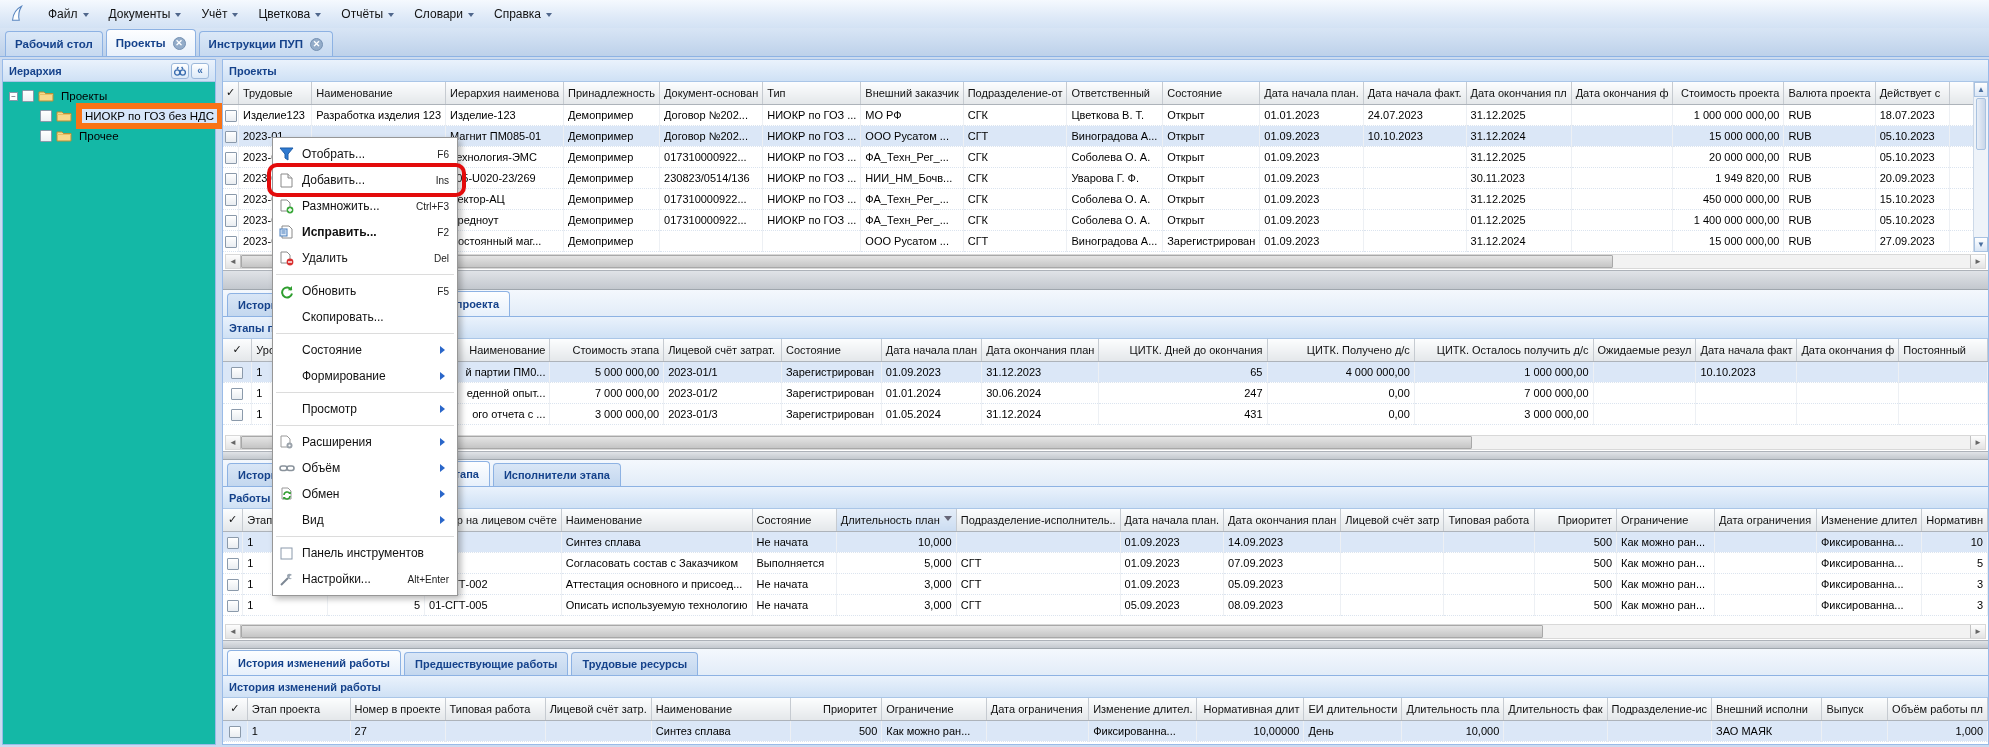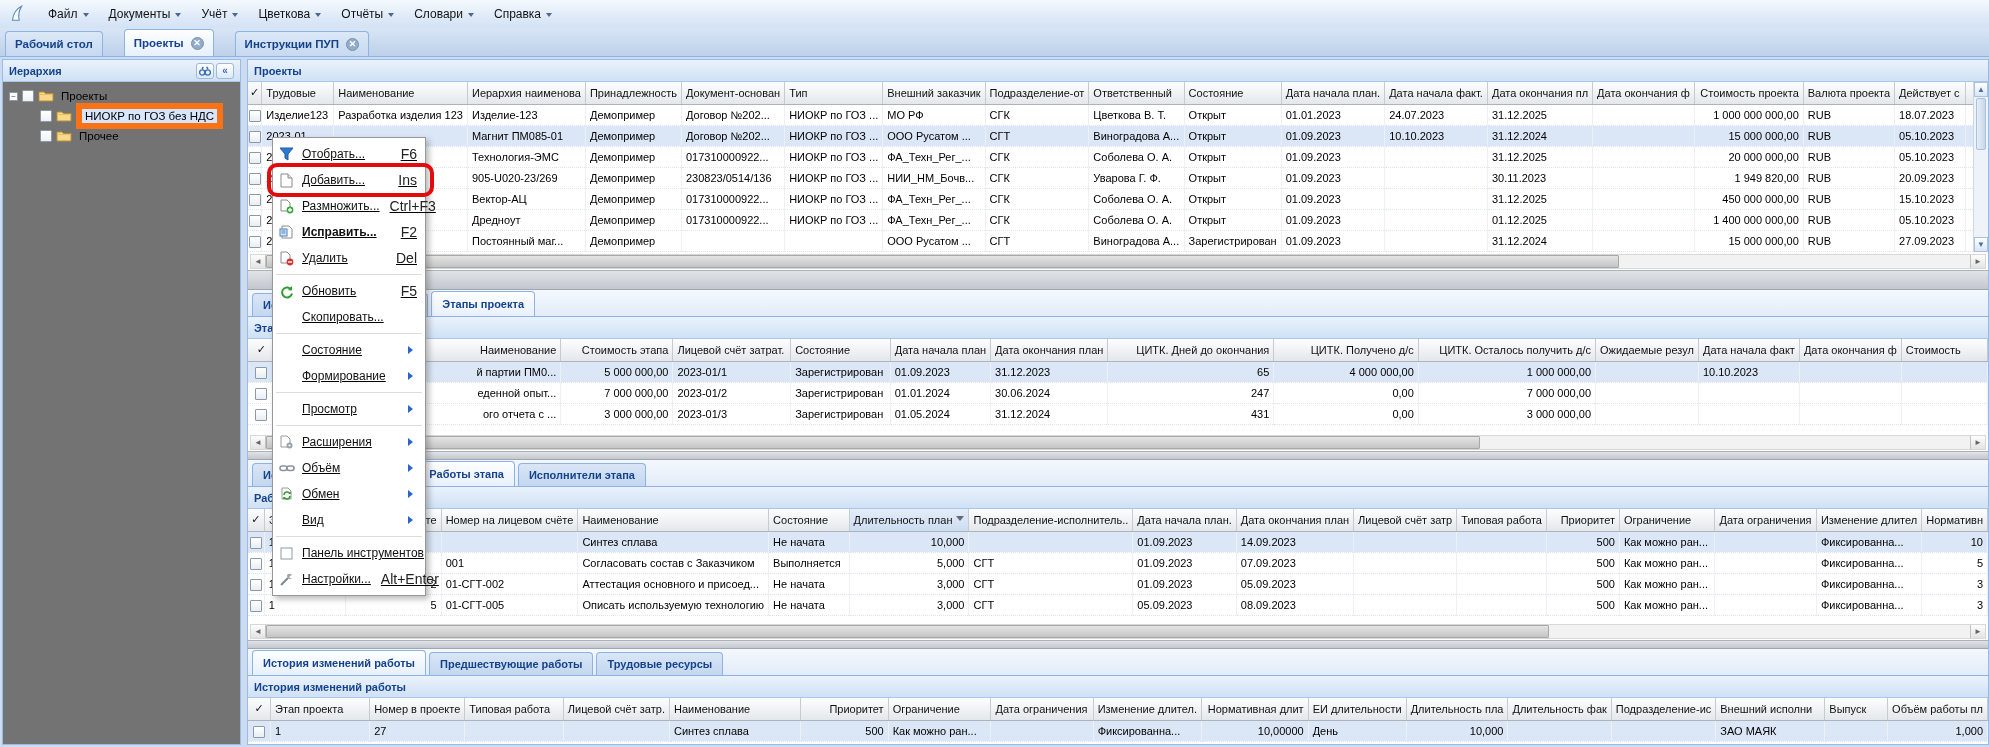--- a/index.html
+++ b/index.html
@@ -13,21 +13,21 @@
   .caret { width:0; height:0; border:3px solid transparent; border-top:4px solid #50678c; margin-top:4px; }
 
   
   .tabbar { height:29px; background:linear-gradient(#d8e5f5,#bdd1ea); display:flex; align-items:flex-end; padding:0 0 0 5px; gap:3px; border-bottom:1px solid #8db2e3; }
   .mtab { height:25px; display:flex; align-items:center; gap:7px; padding:0 9px; border:1px solid #8db2e3; border-bottom:none; border-radius:4px 4px 0 0; background:linear-gradient(#dbe8f7,#c6d9f0); color:#15428b; font-weight:bold; font-size:11.5px; }
   .mtab.active { background:linear-gradient(#fdfeff,#e7f0fb); height:27px; }
   .tab-close { width:13px; height:13px; border-radius:8px; background:#93acc9; border:1px solid #7591b3; color:#fff; font-size:9px; line-height:11px; text-align:center; font-weight:bold; }
 
   
   .workspace { display:flex; height:690px; padding:2px 0 2px 2px; }
-  .leftpanel { width:239px; background:#737373; border:1px solid #99bbe8; display:flex; flex-direction:column; }
+  .leftpanel { width:214px; background:#14b8a6; border:1px solid #99bbe8; display:flex; flex-direction:column; }
   .pcap { height:22px; flex:none; background:linear-gradient(#eaf2fc,#cfe1f5); border-bottom:1px solid #aac6e7; color:#15428b; font-weight:bold; padding:4px 6px; display:flex; align-items:center; }
   .pcap .sp { flex:1; }
   .tool-btn { width:18px; height:16px; border:1px solid #9cb8da; border-radius:3px; background:linear-gradient(#fff,#dce9f8); margin-left:2px; display:flex; align-items:center; justify-content:center; color:#3a6daf; font-size:10px; font-weight:bold; }
   .tree { padding:4px 2px; }
   .tnode { display:flex; align-items:center; height:20px; gap:4px; padding-left:4px; white-space:nowrap; font-size:11.5px; }
   .tnode .lbl { padding:1px 3px; }
   .tnode.selected .lbl { background:#d7e6fa; border:6px solid #f97316; }
   .expander { width:9px; height:9px; border:1px solid #8899aa; background:#fff; font-size:8px; line-height:7px; text-align:center; color:#445; flex:none; }
   .cb { width:12px; height:12px; border:1px solid #8b9aab; background:linear-gradient(#fff,#eef1f4); flex:none; border-radius:1px; }
 
@@ -62,26 +62,26 @@
 
   .hsplit { height:20px; flex:none; background:linear-gradient(#e0e3e7,#c3c8ce); border-top:1px solid #adb2b9; border-bottom:1px solid #9fa6ad; }
   .hsplit.thin { height:9px; }
 
   
   .sectabs { height:27px; flex:none; display:flex; align-items:flex-end; gap:3px; padding:2px 0 0 4px; background:linear-gradient(#f4f8fd,#e2ecf8); border-bottom:1px solid #8db2e3; }
   .stab { height:23px; display:flex; align-items:center; padding:0 10px; border:1px solid #8db2e3; border-bottom:none; border-radius:4px 4px 0 0; background:linear-gradient(#d9e6f6,#c3d7ef); color:#15428b; font-weight:bold; }
   .stab.active { background:linear-gradient(#fdfeff,#e7f0fb); height:25px; }
 
   
-  .ctx { position:absolute; left:272px; top:137px; width:154px; background:#fff; border:1px solid #979797; box-shadow:3px 3px 6px rgba(80,80,80,.4); z-index:60; padding:3px 0;text-decoration:underline; }
+  .ctx { position:absolute; left:272px; top:137px; width:186px; background:#fff; border:1px solid #979797; box-shadow:3px 3px 6px rgba(80,80,80,.4); z-index:60; padding:3px 0; }
   .ci { height:26px; display:flex; align-items:center; padding:0 8px 0 5px; position:relative; }
   .ci .ic { width:17px; height:16px; margin-right:7px; flex:none; display:flex; align-items:center; justify-content:center; }
   .ci .lbl { font-size:12px; color:#111; white-space:nowrap; }
   .ci.bold .lbl { font-weight:bold; }
-  .ci .sc { margin-left:auto; font-size:14px; color:#222; padding-left:10px; }
+  .ci .sc { margin-left:auto; font-size:10px; color:#222; padding-left:10px; }
   .ci .sub { margin-left:auto; width:0; height:0; border:4px solid transparent; border-left:5px solid #2a66c9; }
   .csep { height:1px; background:#dcdcdc; margin:3px 3px; }
   .ci.hl::after { content:""; position:absolute; left:-6px; right:-9px; top:-4px; bottom:-4px; border:4px solid #e30b0b; border-radius:10px; pointer-events:none; }
 </style>
 </head>
 <body>
 
 <div class="menubar">
   <div class="logo">
     <svg width="18" height="18" viewBox="0 0 20 20">
@@ -114,21 +114,21 @@
         <span class="caret"></span>
       </div>
       <div class="menu-root">
         <span>Справка</span>
         <span class="caret"></span>
       </div>
     </div>
 </div>
 
 <div class="tabbar">
-    <div id="main-tabs" style="display:flex;gap:21px;align-items:flex-end">
+    <div id="main-tabs" style="display:flex;gap:3px;align-items:flex-end">
       <div class="mtab">
         <span>Рабочий стол</span>
       </div>
       <div class="mtab active">
         <span>Проекты</span>
         <span class="tab-close">✕</span>
       </div>
       <div class="mtab">
         <span>Инструкции ПУП</span>
         <span class="tab-close">✕</span>
@@ -443,21 +443,21 @@
                 <th><span>Лицевой счёт затрат.</span></th>
                 <th><span>Состояние</span></th>
                 <th><span>Дата начала план</span></th>
                 <th><span>Дата окончания план</span></th>
                 <th class="r "><span>ЦИТК. Дней до окончания</span></th>
                 <th class="r "><span>ЦИТК. Получено д/с</span></th>
                 <th class="r "><span>ЦИТК. Осталось получить д/с</span></th>
                 <th><span>Ожидаемые резул</span></th>
                 <th><span>Дата начала факт</span></th>
                 <th><span>Дата окончания ф</span></th>
-                <th><span>Стоимость</span></th>
+                <th><span>Постоянный</span></th>
               </tr>
             </thead>
             <tbody>
               <tr class="sel">
                 <td class="chk"><span class="cellcb"></span></td>
                 <td>1</td>
                 <td class="r ">й партии ПМ0...</td>
                 <td class="r ">5 000 000,00</td>
                 <td>2023-01/1</td>
                 <td>Зарегистрирован</td>

